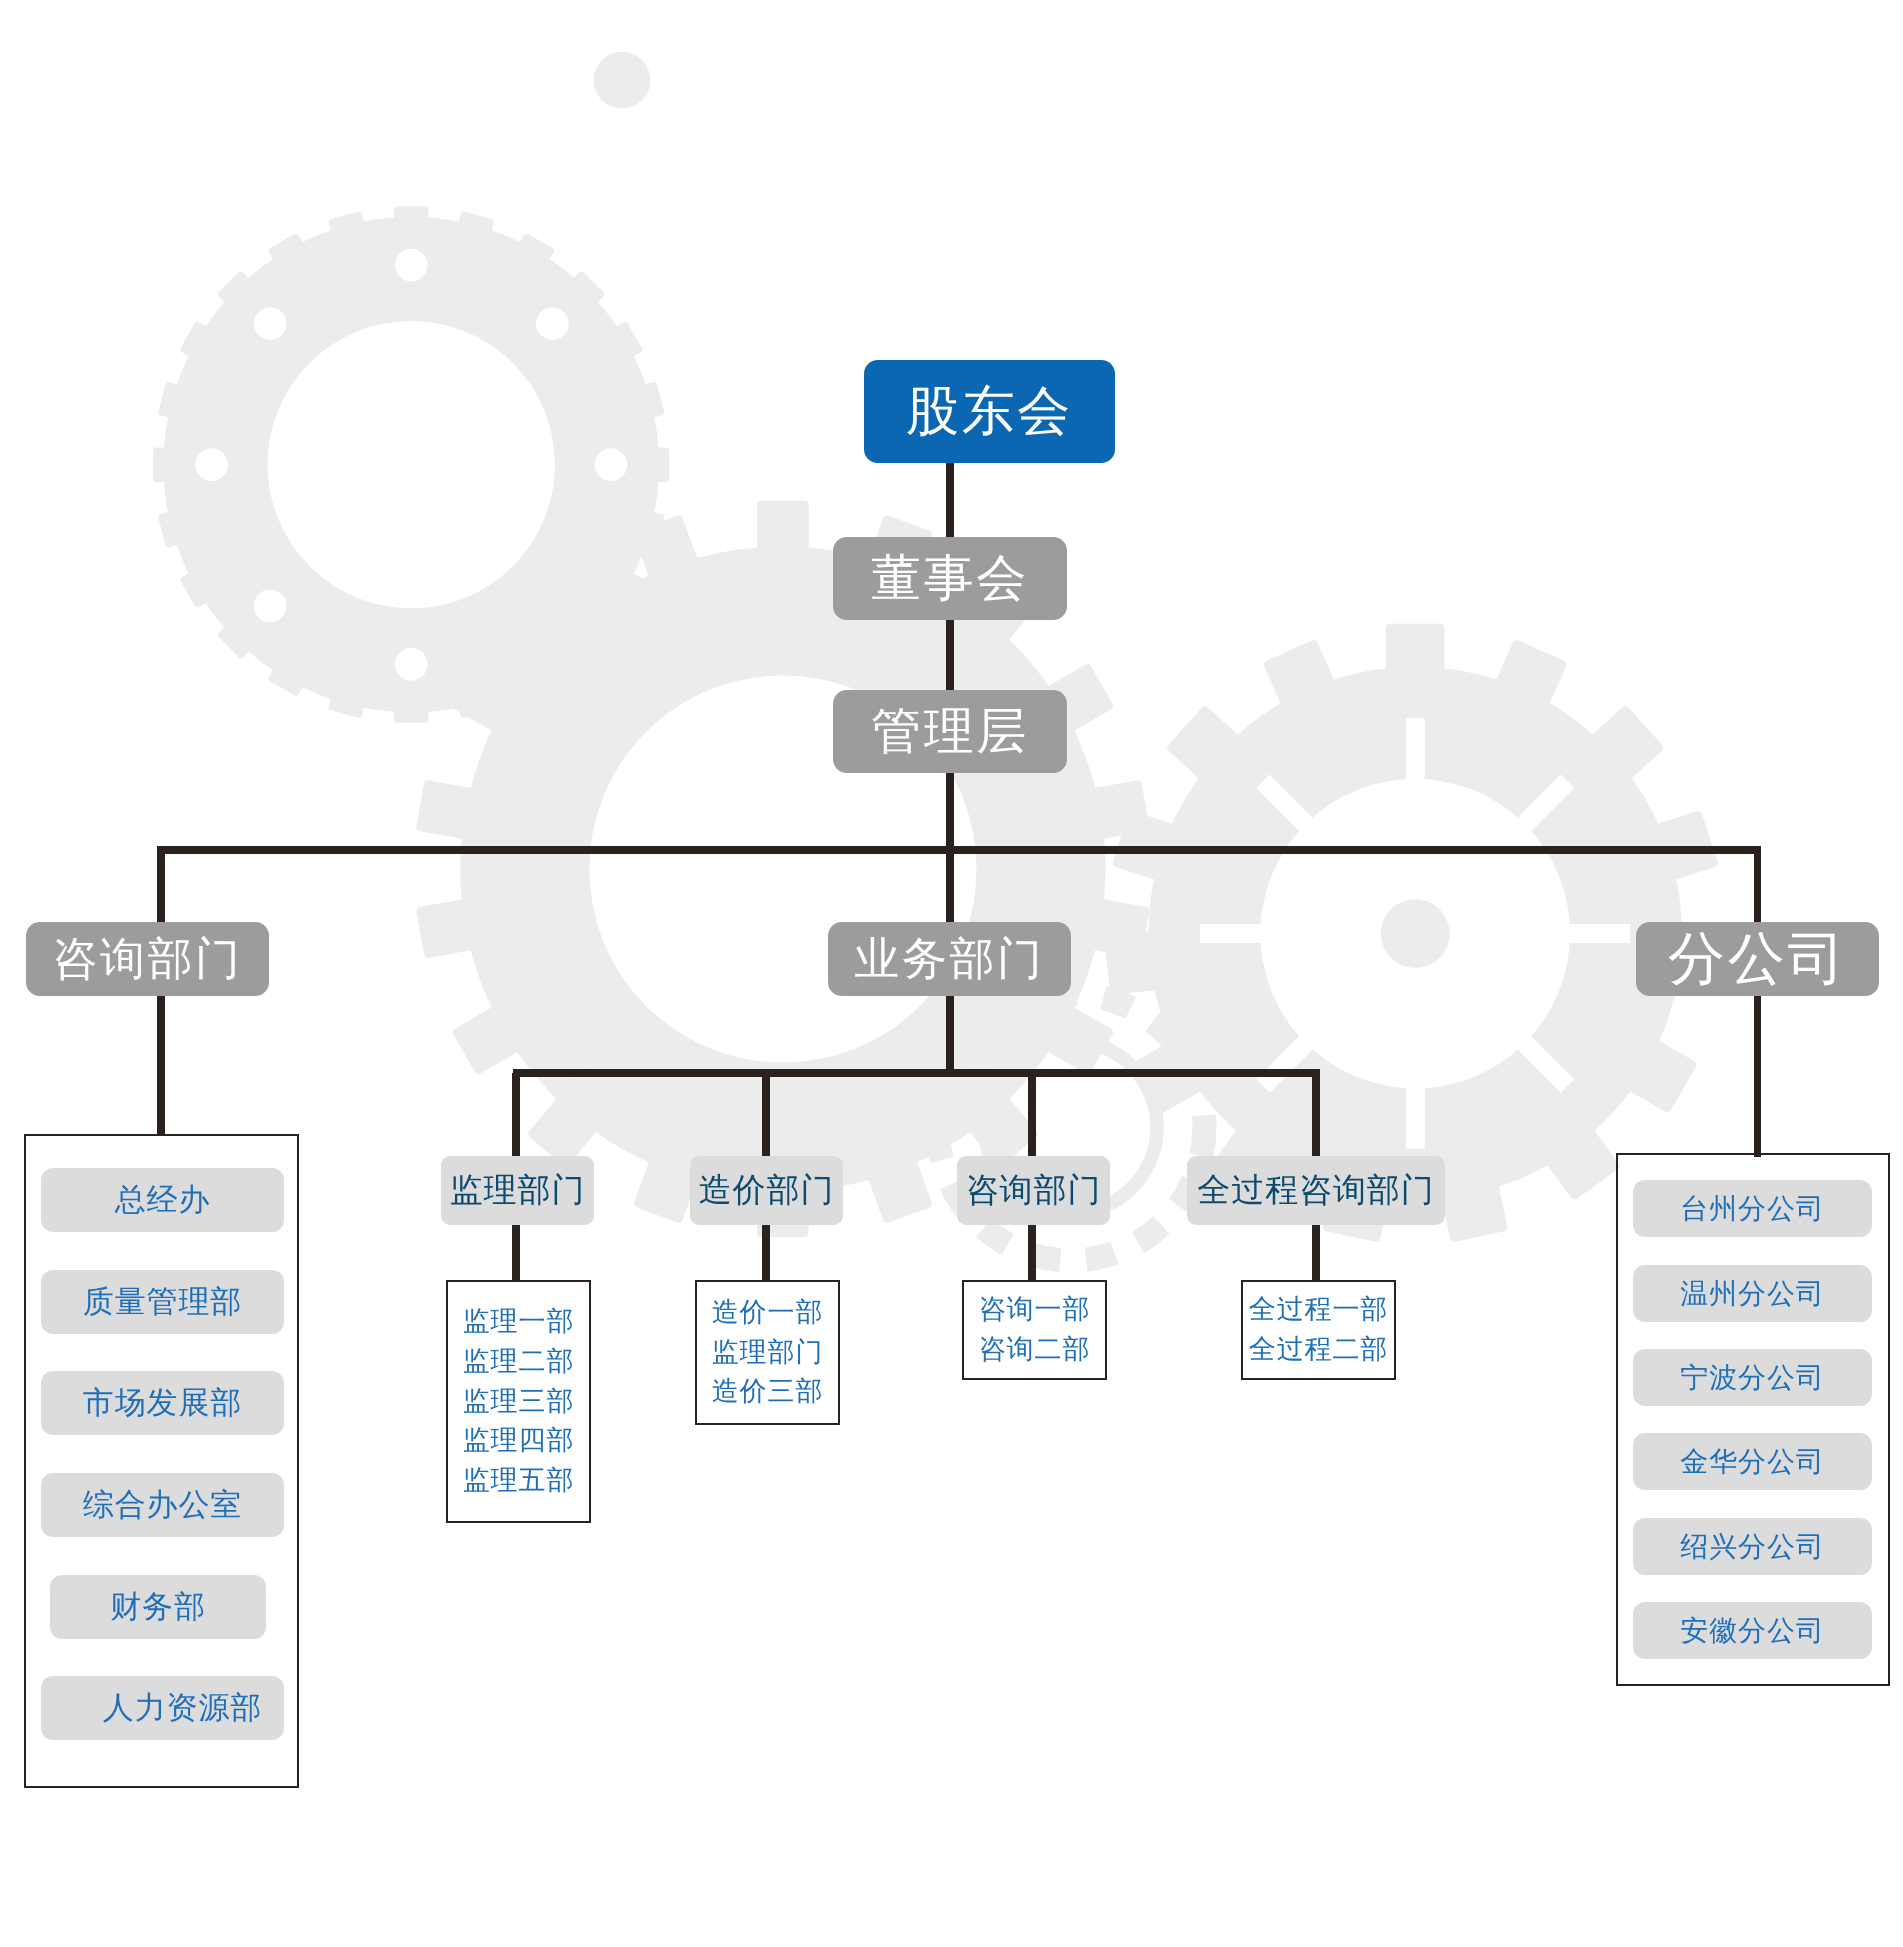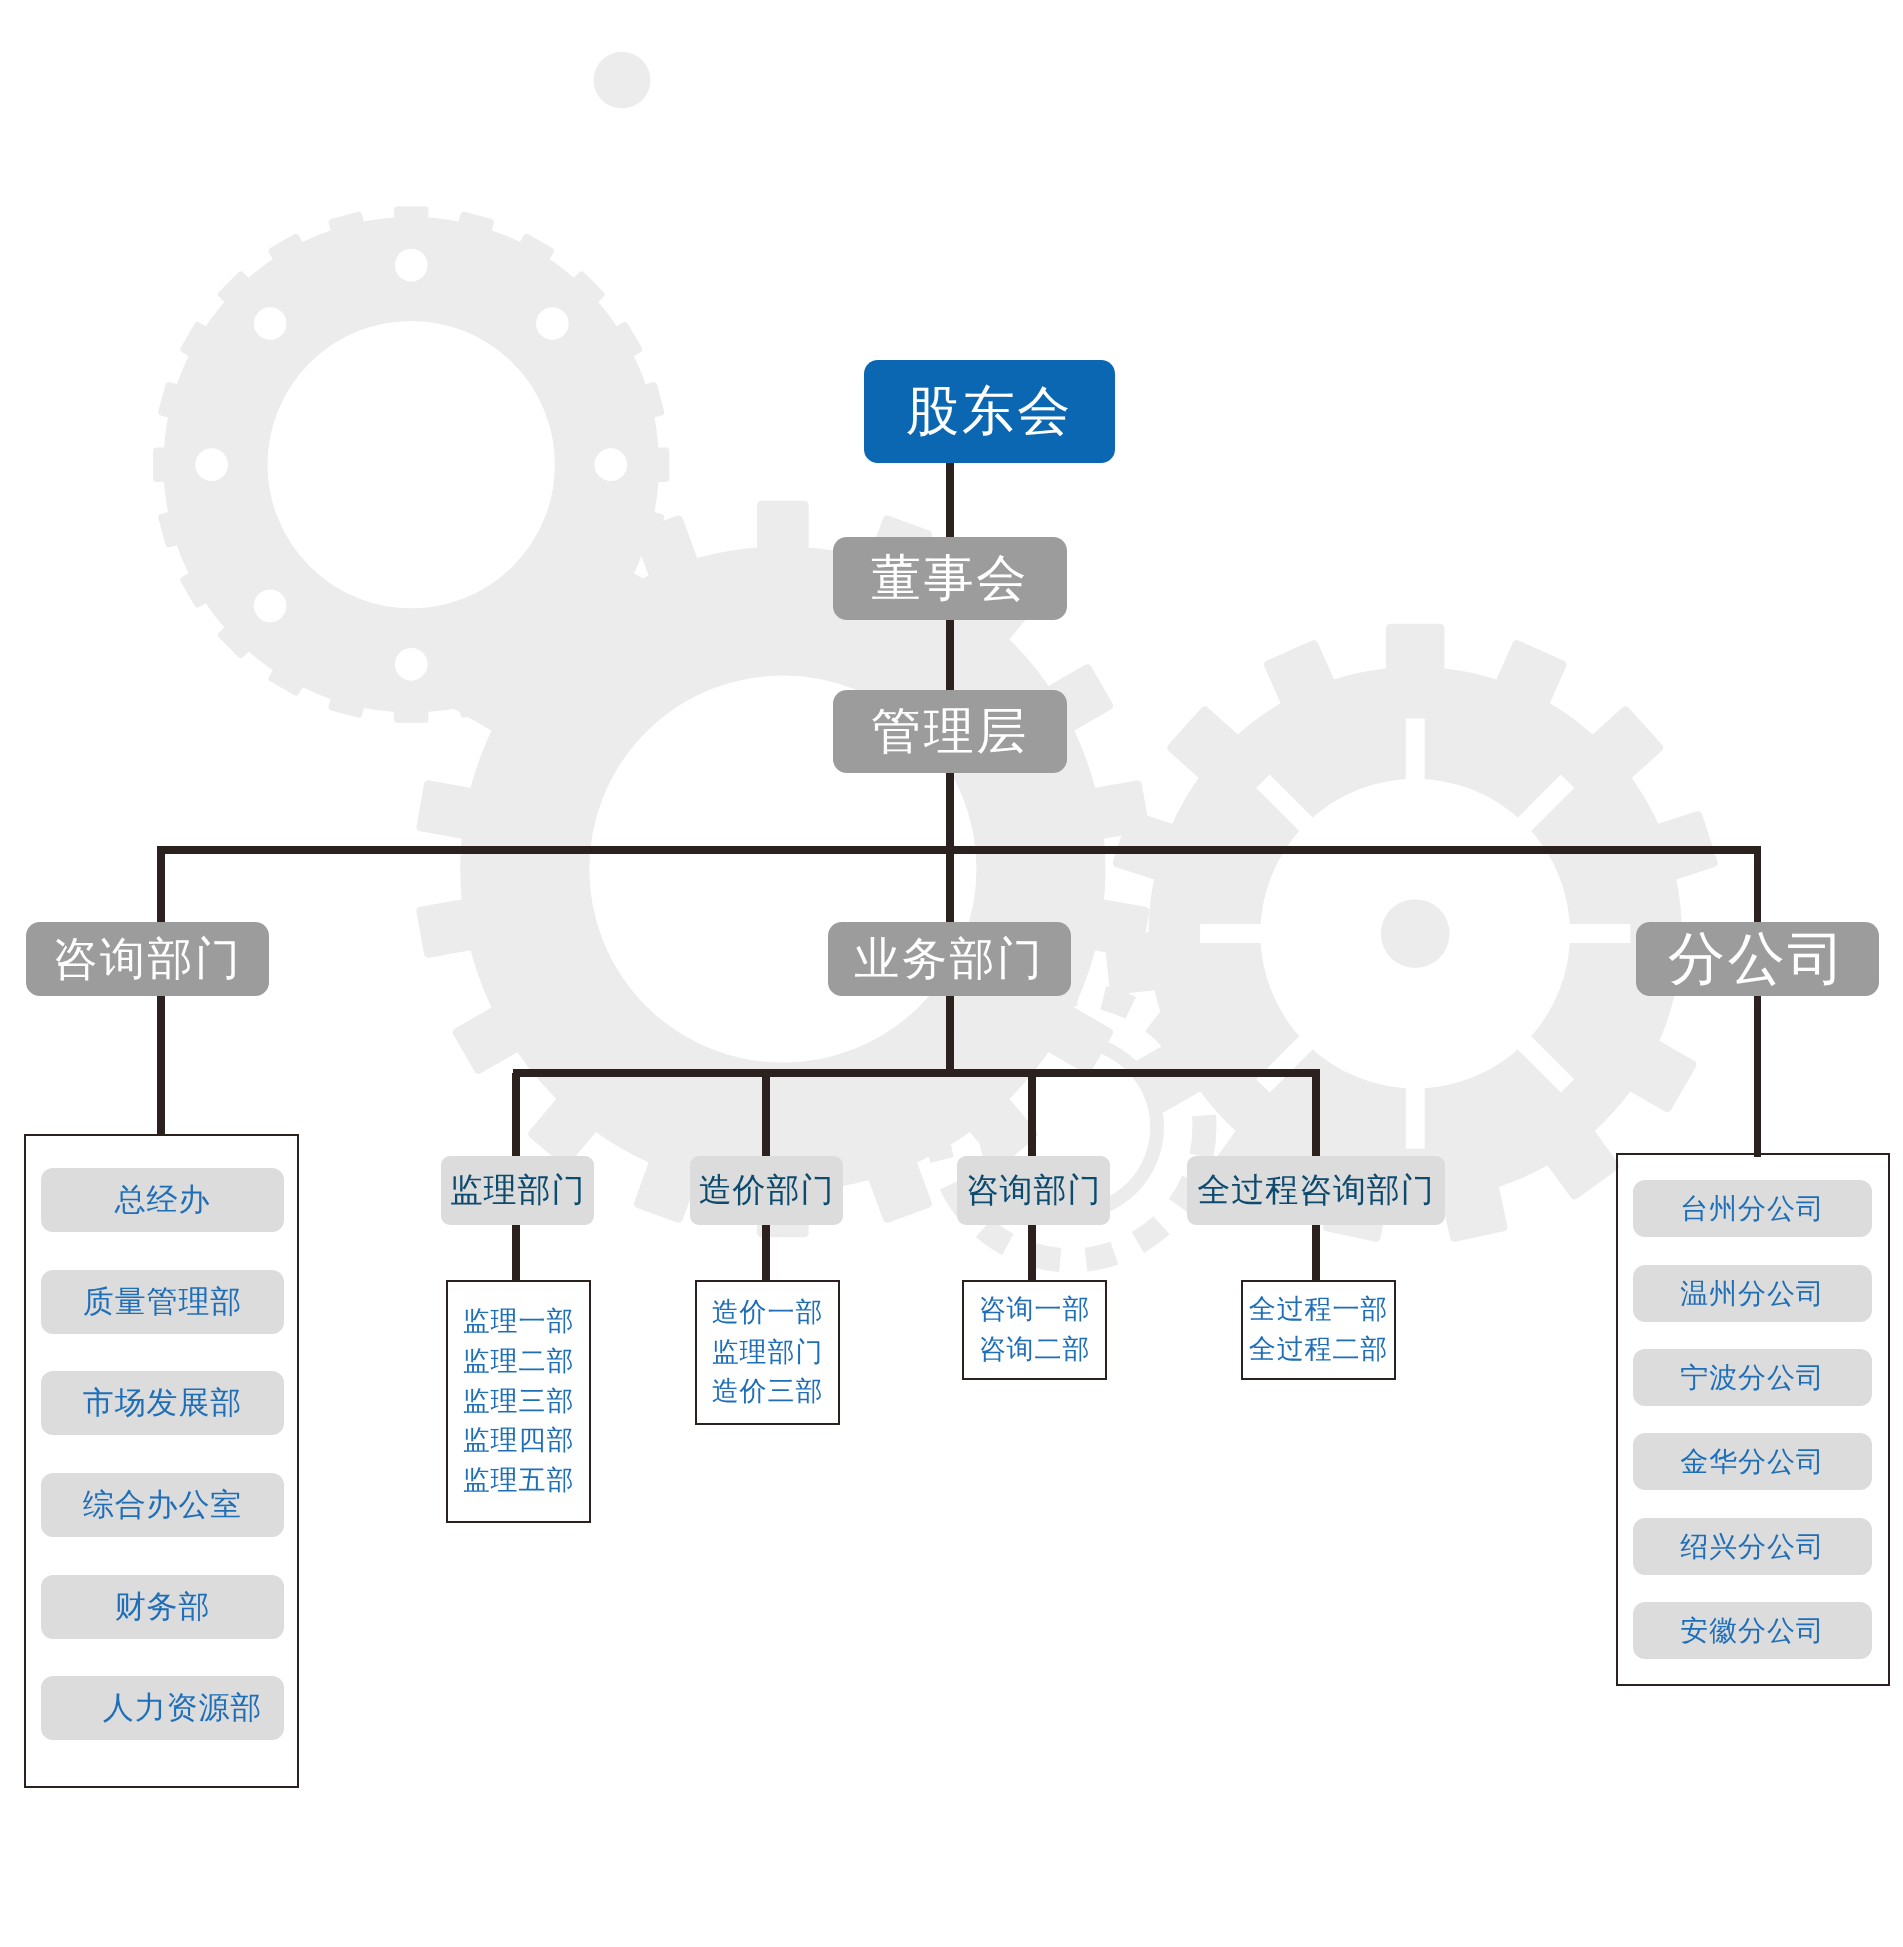--- a/index.html
+++ b/index.html
@@ -439,21 +439,21 @@
   </div>
   <div class="chip" style="left:41px; top:1270px; width:243px; height:64px;">
     <span>质量管理部</span>
   </div>
   <div class="chip" style="left:41px; top:1371px; width:243px; height:64px;">
     <span>市场发展部</span>
   </div>
   <div class="chip" style="left:41px; top:1473px; width:243px; height:64px;">
     <span>综合办公室</span>
   </div>
-  <div class="chip" style="left:41px; top:1575px; width:243px; height:64px;">
+  <div class="chip" style="left:50px; top:1575px; width:216px; height:64px;">
     <span>财务部</span>
   </div>
   <div class="chip" style="left:41px; top:1676px; width:243px; height:64px;padding-left:40px;">
     <span>人力资源部</span>
   </div>
 
   <div class="node node-l3" style="left:441px; top:1156px; width:153px; height:69px;">
     <span>监理部门</span>
   </div>
   <div class="node node-l3" style="left:690px; top:1156px; width:153px; height:69px;">

